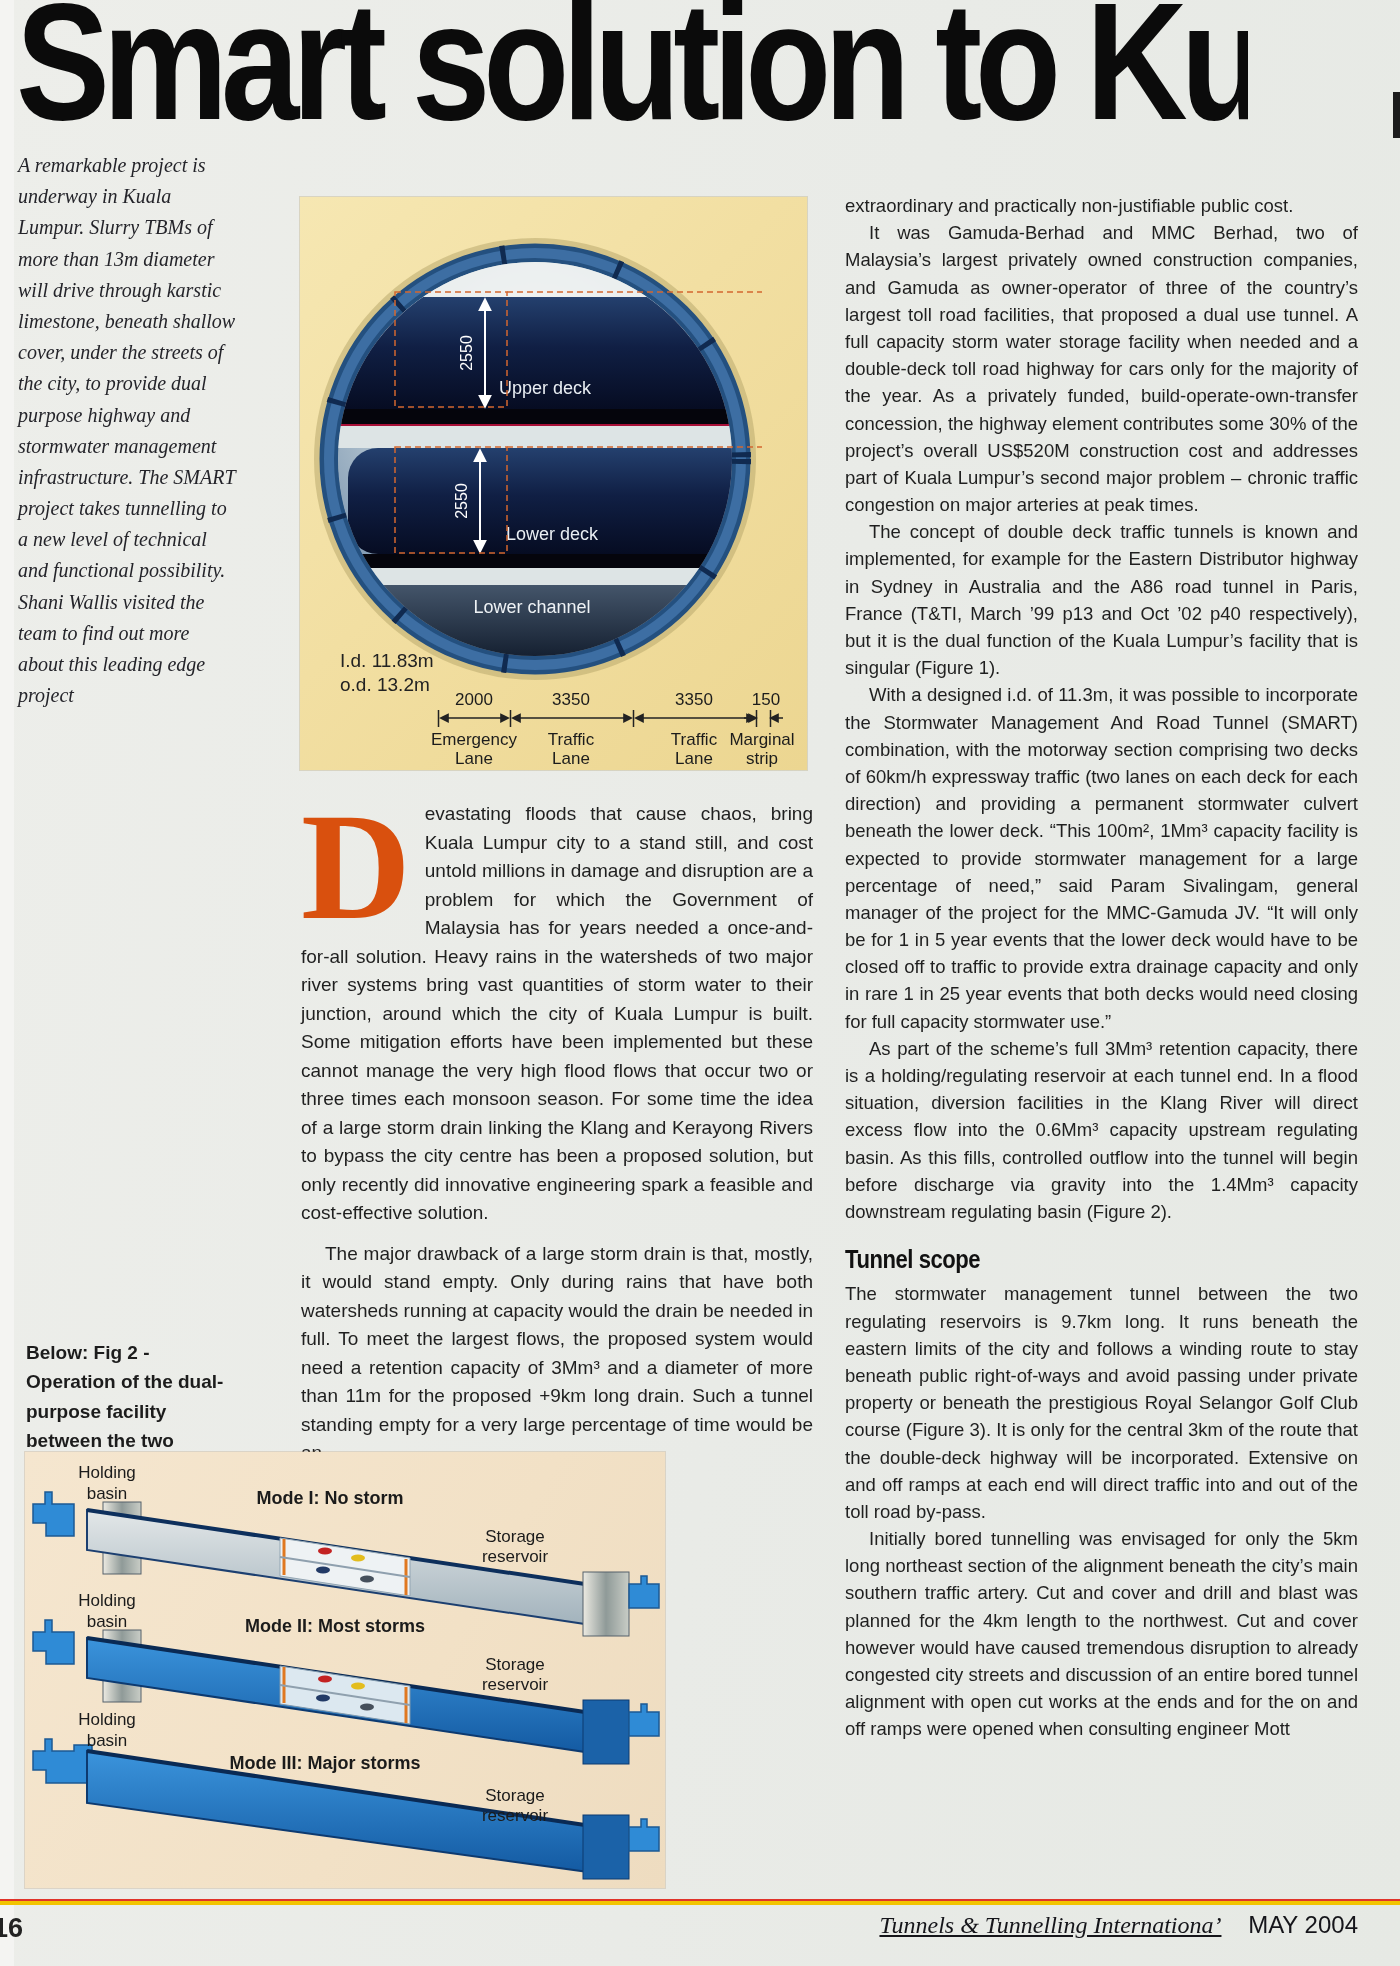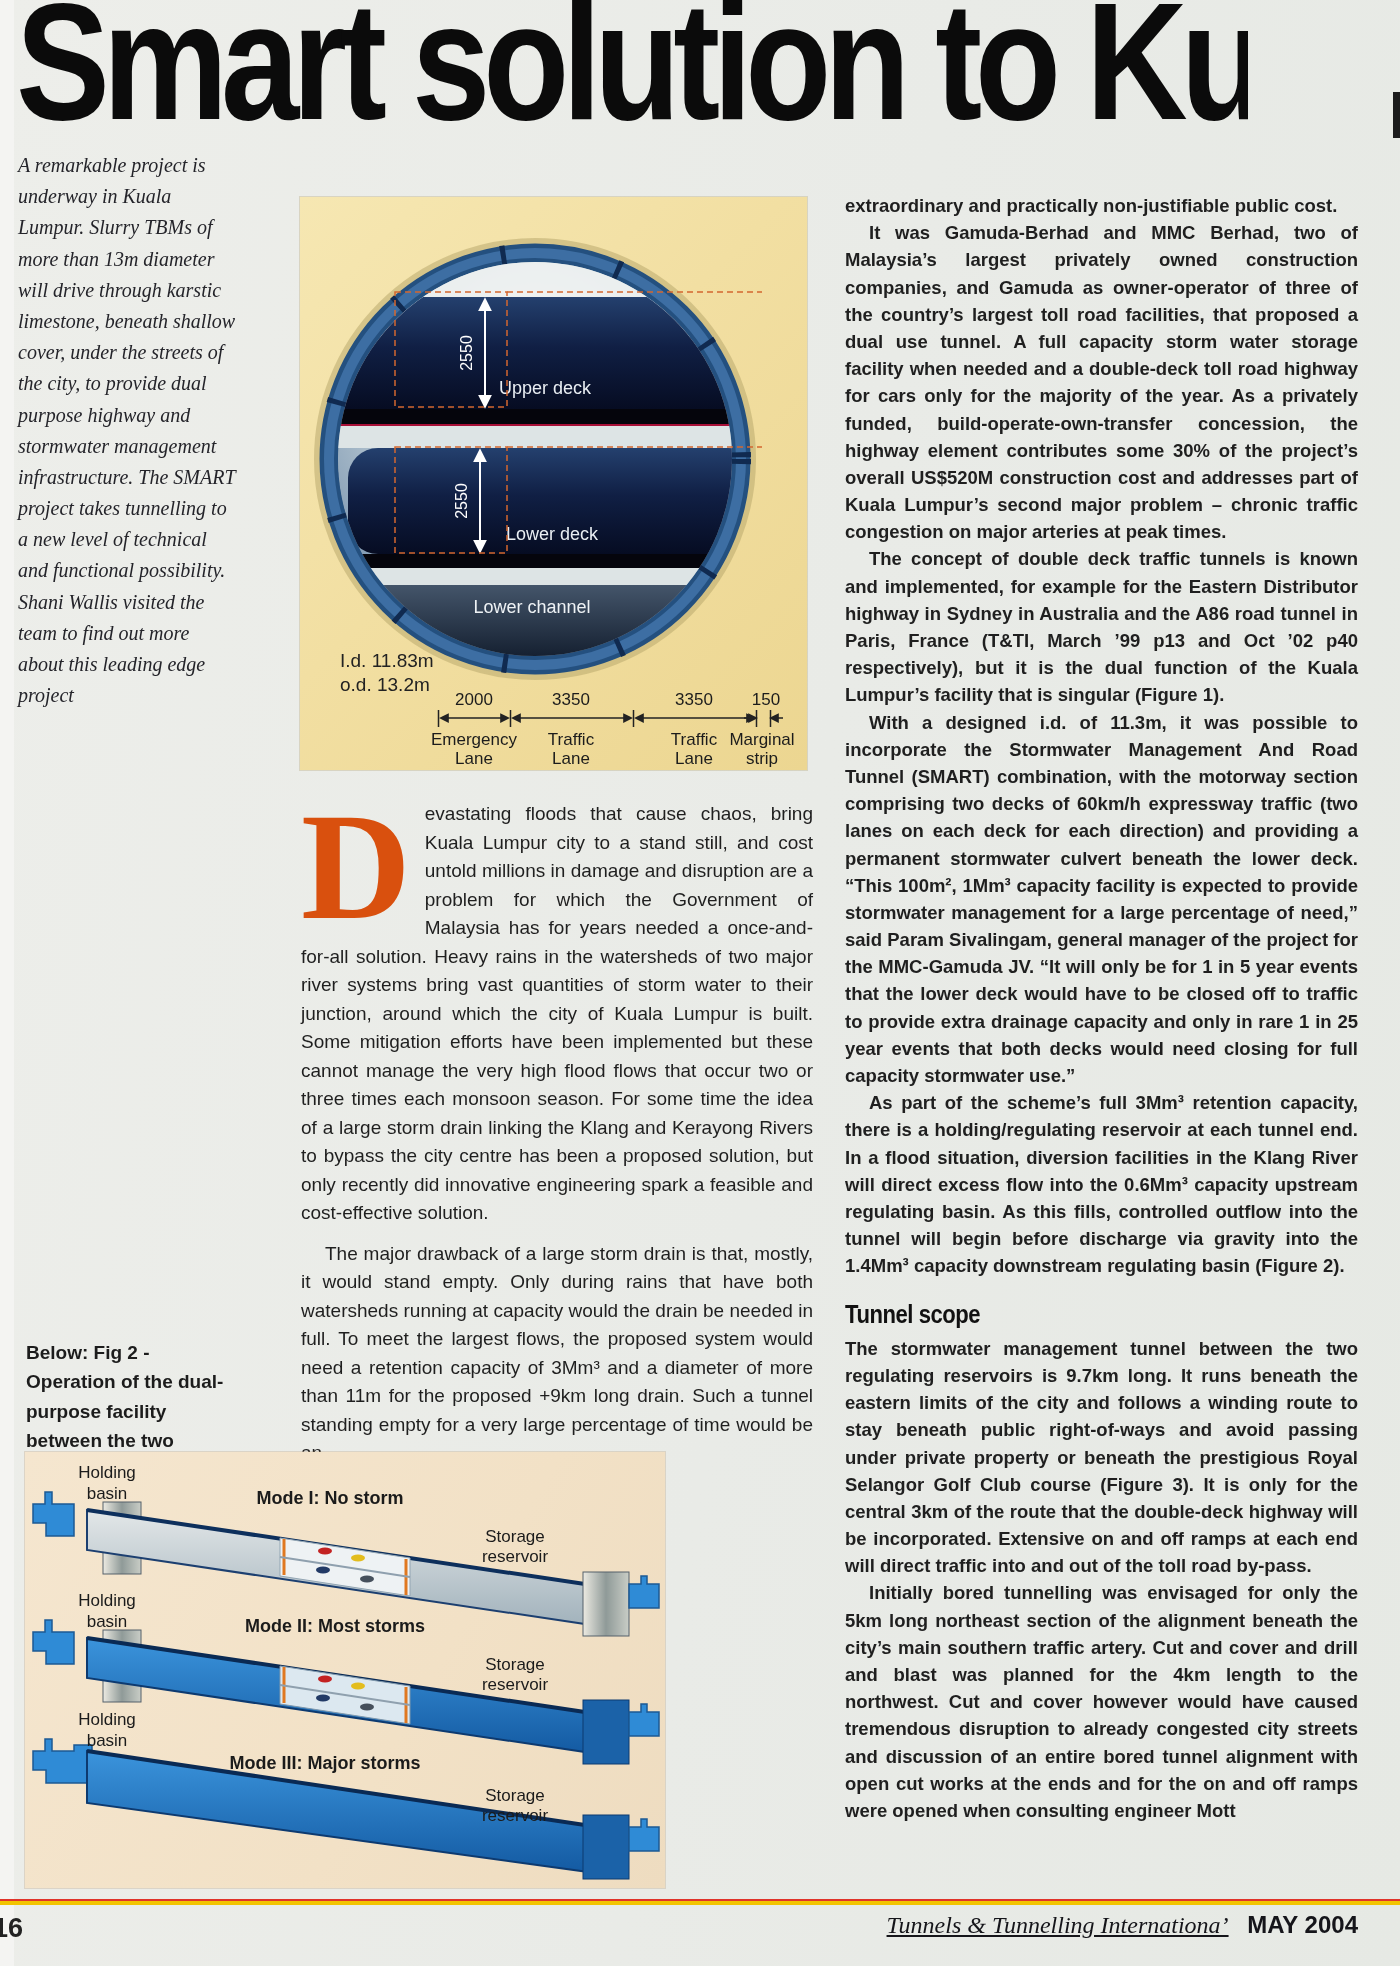--- a/index.html
+++ b/index.html
@@ -52,21 +52,21 @@
     float:left;color:#d9500e;font-family:"Liberation Serif",serif;
     font-size:152px;line-height:.76;font-weight:700;
     padding:10px 14px 0 0;
   }
 
   
   .rightcol{
     position:absolute;left:845px;top:192px;width:513px;
     font-size:18.5px;line-height:1.47;text-align:justify;
   }
-  .rightcol p{margin:0;font-weight:bold;}
+  .rightcol p{margin:0;}
   .rightcol p + p{text-indent:24px;}
   .subhead{
     margin:16px 0 4px 0;font-size:24px;font-weight:700;
     letter-spacing:-.5px;color:#111;transform:scale(.92,1.06);transform-origin:left;
   }
 
   
   .fig2{
     position:absolute;left:25px;top:1452px;width:640px;height:436px;margin:0;
     background:linear-gradient(120deg,#f5e6cf 0%,#f2e1c6 60%,#eedcc0 100%);
@@ -80,21 +80,21 @@
     position:absolute;left:0;top:1899px;width:1400px;height:6px;
     background:linear-gradient(#e0332a 0 35%,#f2c400 35% 100%);
   }
   .page-number{
     position:absolute;left:-7px;top:1913px;font-size:27px;font-weight:700;color:#222;
   }
   .folio{
     position:absolute;right:42px;top:1911px;font-size:24px;color:#15151a;white-space:nowrap;
   }
   .folio .journal{font-family:"Liberation Serif",serif;font-style:italic;text-decoration:underline;}
-  .folio .issue{font-weight:700;margin-left:12px;}
+  .folio .issue{font-weight:400;margin-left:20px;}
 </style>
 </head>
 <body>
 
 <div class="page">
   <div class="gutter"></div>
   <div class="scan-mark"></div>
 
   <h1 class="headline">Smart solution to Kua</h1>
 

